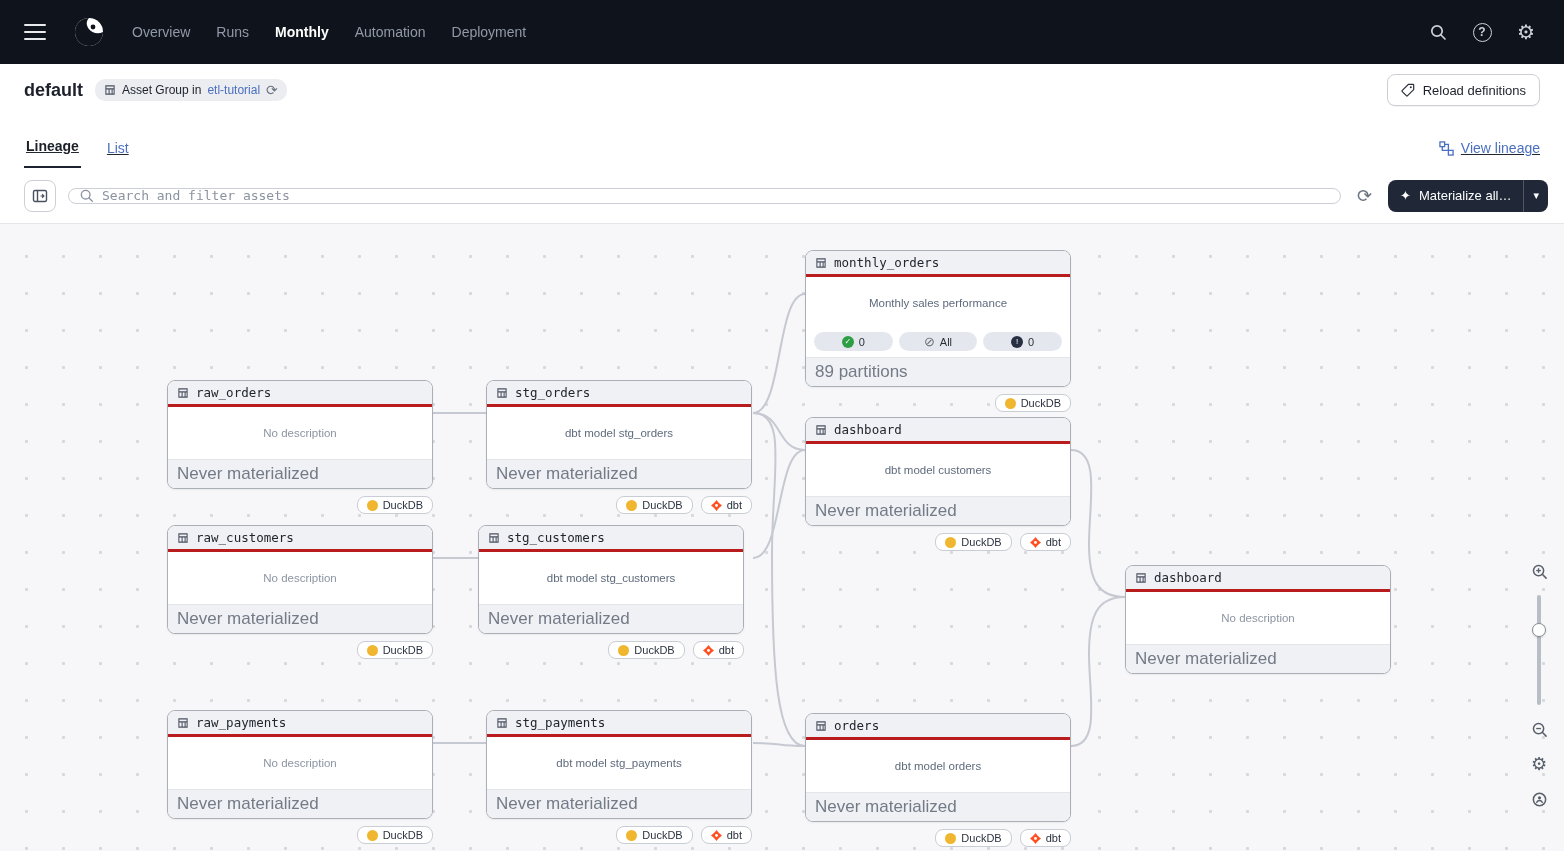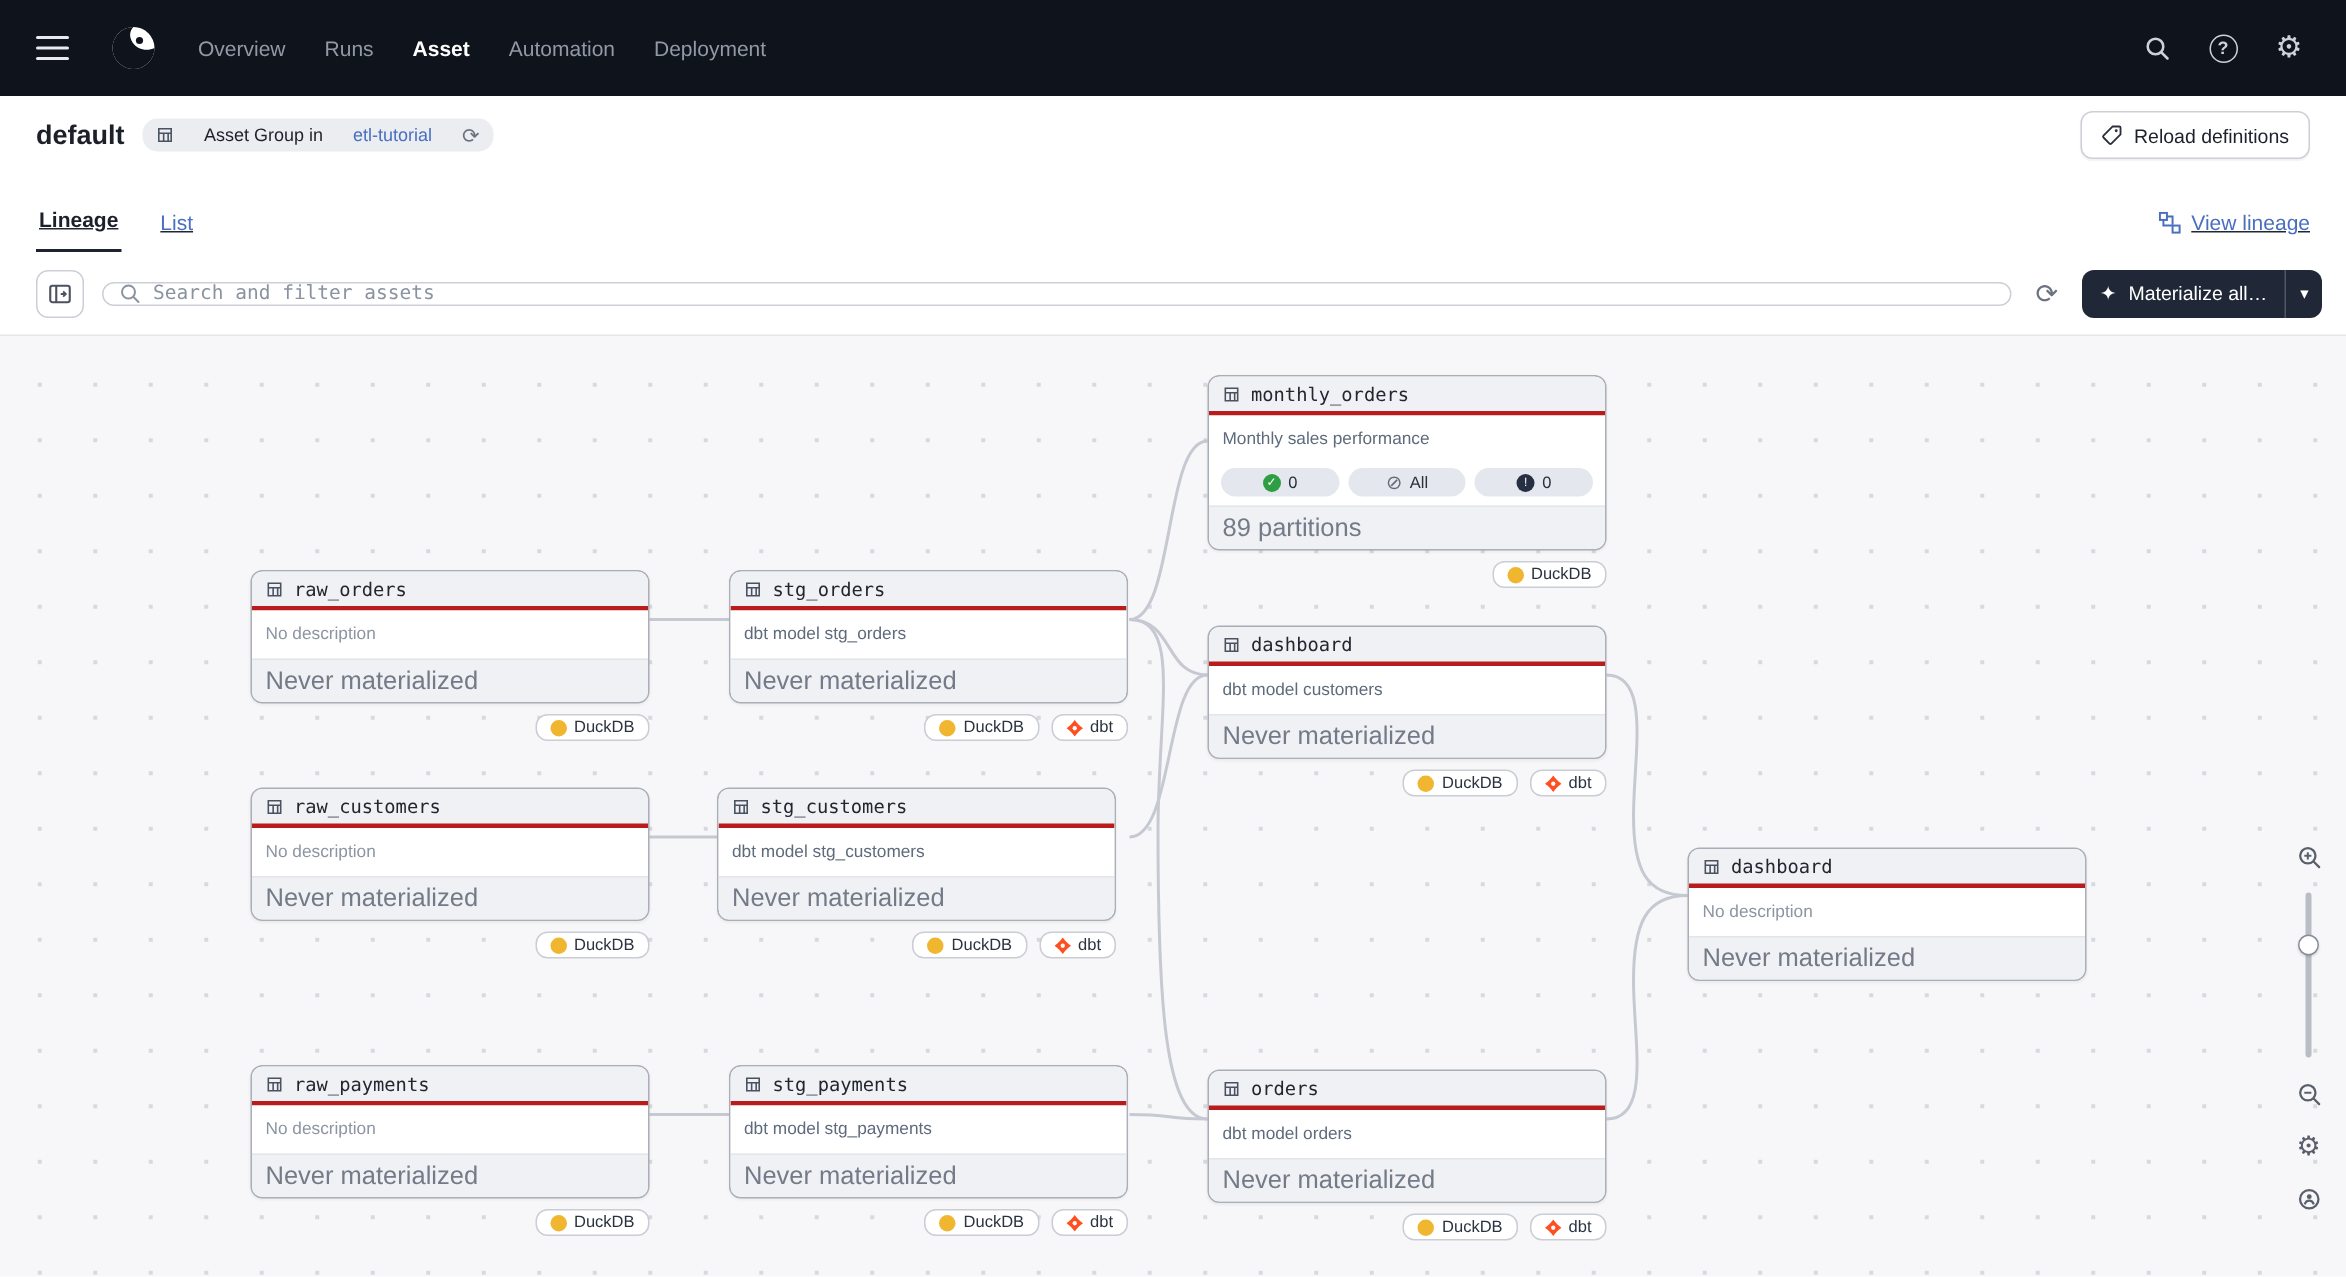--- a/index.html
+++ b/index.html
@@ -15,21 +15,21 @@
   .navlink { font-size:14px; color:#9199a6; text-decoration:none; cursor:pointer; }
   .navlink.active { color:#ffffff; font-weight:bold; }
   .nav-right { margin-left:auto; display:flex; gap:16px; align-items:center; }
   .nav-icon-btn { width:28px; height:28px; display:flex; align-items:center; justify-content:center; cursor:pointer; color:#cdd2da; }
   .help-circle { width:19px; height:19px; border:1.6px solid #cdd2da; border-radius:50%; display:flex; align-items:center; justify-content:center; font-size:12px; font-weight:bold; color:#cdd2da; }
   .gear-glyph { font-size:20px; color:#cdd2da; line-height:1; }
 
   
   .pagehead { height:52px; display:flex; align-items:center; padding:0 24px; gap:12px; }
   .page-title { font-size:18px; font-weight:bold; color:#1b202a; }
-  .group-badge { display:inline-flex; align-items:center; gap:20px; background:#ebedf1; border-radius:10px; padding:4px 9px; font-size:12px; color:#1d212b; }
+  .group-badge { display:inline-flex; align-items:center; gap:6px; background:#ebedf1; border-radius:10px; padding:4px 9px; font-size:12px; color:#1d212b; }
   .group-badge a { color:#4a6fc0; text-decoration:none; cursor:pointer; }
   .mini-refresh { color:#6b7380; font-size:14px; cursor:pointer; line-height:1; }
   .reload-btn { margin-left:auto; display:inline-flex; align-items:center; gap:8px; height:32px; padding:0 13px;
     background:#fff; border:1px solid #ccd0d6; border-radius:8px; font-size:13px; color:#1d212b; cursor:pointer;
     box-shadow:0 1px 1px rgba(20,24,34,.05); }
 
   
   .tabsrow { height:52px; display:flex; align-items:flex-end; padding:0 24px; gap:24px;text-decoration:underline; }
   .tab { font-size:14px; padding:8px 2px 12px; cursor:pointer; color:#4a6fc0; }
   .tab.active { color:#1b202a; font-weight:bold; border-bottom:2px solid #1d2330; }
@@ -51,21 +51,21 @@
   .graph { position:relative; height:627px; background-color:#f7f7f9;
     background-image:radial-gradient(circle, #d7d9de 1.4px, transparent 1.5px);
     background-size:37px 37px; background-position:8px 14px; overflow:hidden; }
   .edges { position:absolute; left:0; top:0; z-index:0; }
   .edges path { fill:none; stroke:#c6c9d1; stroke-width:2; }
 
   .node-wrap { position:absolute; width:266px; z-index:1; cursor:pointer; }
   .node { background:#fff; border:1px solid #a9aeb7; border-radius:8px; overflow:hidden; box-shadow:0 1px 2px rgba(25,30,42,.06); }
   .node-header { display:flex; align-items:center; gap:7px; background:#f0f1f4; padding:4px 9px; border-bottom:3px solid #b91c1c; }
   .node-name { font-family:"DejaVu Sans Mono", monospace; font-size:12.5px; color:#21262f; }
-  .node-desc { padding:10px 9px; font-size:11.5px; color:#5f6b7c; background:#fff; min-height:20px; }
+  .node-desc { padding:20px 9px; font-size:11.5px; color:#5f6b7c; background:#fff; min-height:20px;text-align:center; }
   .node-desc.empty { color:#8d95a2; }
   .node-footer { background:#f0f1f4; border-top:1px solid #e3e5e9; padding:4px 9px; font-size:17px; color:#737b88; }
   .chips { display:flex; gap:6px; padding:3px 8px 6px; background:#fff; }
   .chip { flex:1; display:flex; align-items:center; justify-content:center; gap:5px; background:#e4e8ee; border-radius:10px; height:19px; font-size:11px; color:#2a303b; }
   .chip-ic { display:inline-flex; align-items:center; justify-content:center; width:12px; height:12px; border-radius:50%; font-size:8px; line-height:1; }
   .chip-ic.ok { background:#2e9e44; color:#fff; }
   .chip-ic.slash { color:#646c79; font-size:13px; width:auto; height:auto; background:none; }
   .chip-ic.alert { background:#273043; color:#fff; }
 
   .node-tags { display:flex; justify-content:flex-end; gap:8px; margin-top:7px; }
@@ -90,21 +90,21 @@
       <span></span>
     </div>
   <svg class="logo" viewBox="0 0 34 34">
     <circle cx="17" cy="17" r="14" fill="#ffffff"></circle>
     <path d="M17 3 a14 14 0 1 0 14 14 c-5 2.5 -11.5 1 -14.5 -3.5 c-2.6 -4 -2.2 -7.8 0.5 -10.5 z" fill="#0f131c"></path>
     <circle cx="21" cy="12" r="2.4" fill="#0f131c"></circle>
   </svg>
   <div class="navlinks">
     <a class="navlink">Overview</a>
     <a class="navlink">Runs</a>
-    <a class="navlink active">Asset</a>
+    <a class="navlink active">Monthly</a>
     <a class="navlink">Automation</a>
     <a class="navlink">Deployment</a>
   </div>
   <div class="nav-right">
     <div class="nav-icon-btn">
       <svg width="18" height="18" viewBox="0 0 18 18">
           <circle cx="8" cy="8" r="5.2" fill="none" stroke="#cdd2da" stroke-width="1.7"></circle>
           <line x1="12" y1="12" x2="16" y2="16" stroke="#cdd2da" stroke-width="1.7" stroke-linecap="round"></line>
         </svg>
     </div>

